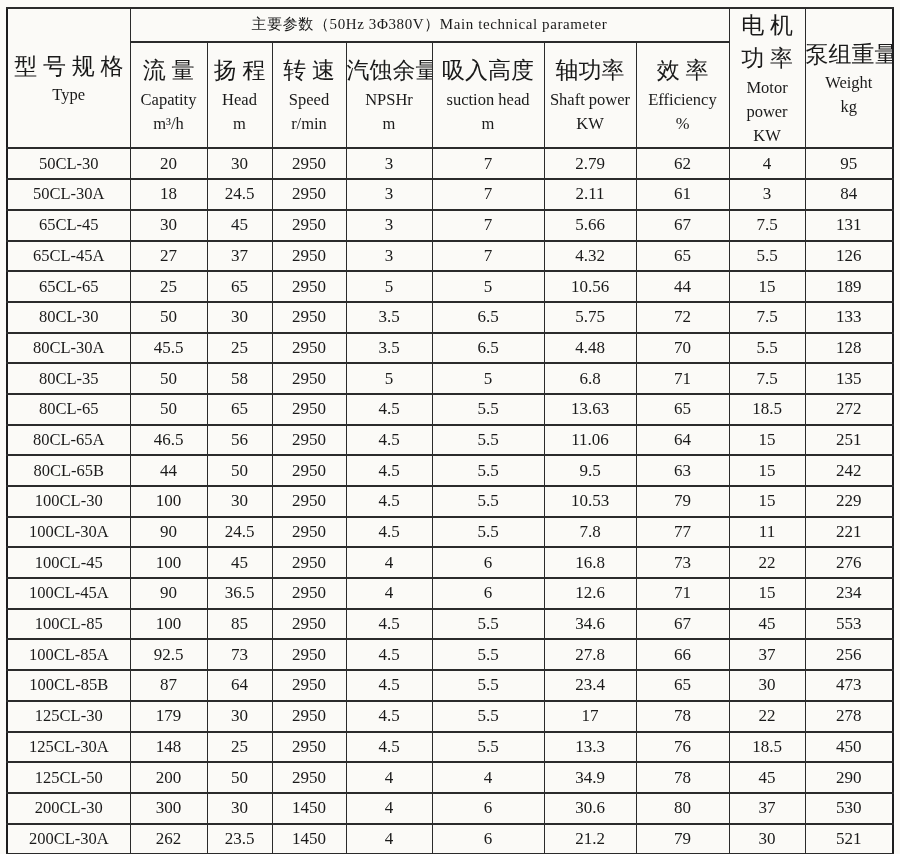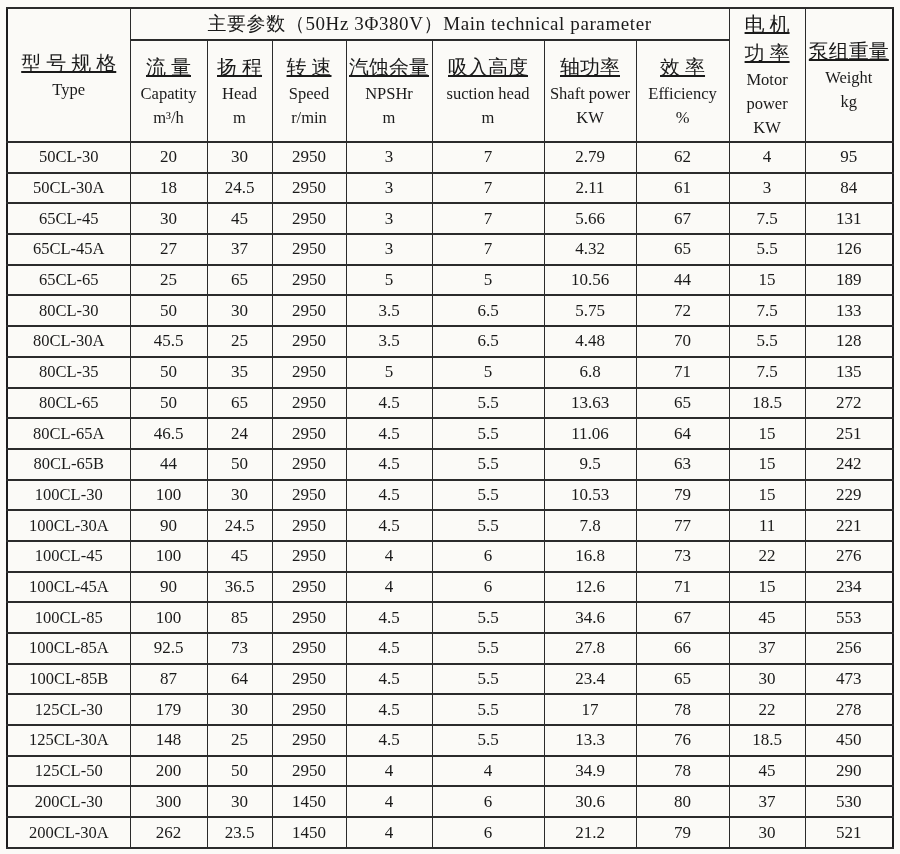--- a/index.html
+++ b/index.html
@@ -38,24 +38,24 @@
     font-weight: normal;
     white-space: nowrap;
     overflow: hidden;
   }
   table.spec {
     border: 2px solid #1c1c1c;
   }
   tr.title-row { height: 32px; }
   tr.subhead-row { height: 102px; }
   .table-title {
-    font-size: 19px;
+    font-size: 15px;
     letter-spacing: 0.6px;
   }
-  .zh { font-size: 20px; line-height: 1.45; text-decoration: underline; }
+  .zh { font-size: 23px; line-height: 1.45; }
   .en { font-size: 16.5px; line-height: 1.45; }
   .unit { font-size: 16.5px; line-height: 1.45; }
   tbody td {
     font-size: 17px;
   }
   tbody td.c-type { font-size: 16.5px; }
   .watermark {
     position: absolute;
     left: 376px;
     top: 828px;
@@ -224,21 +224,21 @@
           <td class="c-npshr">3.5</td>
           <td class="c-suction">6.5</td>
           <td class="c-shaft">4.48</td>
           <td class="c-eff">70</td>
           <td class="c-motor">5.5</td>
           <td class="c-weight">128</td>
         </tr>
         <tr>
           <td class="c-type">80CL-35</td>
           <td class="c-capacity">50</td>
-          <td class="c-head">35</td>
+          <td class="c-head">58</td>
           <td class="c-speed">2950</td>
           <td class="c-npshr">5</td>
           <td class="c-suction">5</td>
           <td class="c-shaft">6.8</td>
           <td class="c-eff">71</td>
           <td class="c-motor">7.5</td>
           <td class="c-weight">135</td>
         </tr>
         <tr>
           <td class="c-type">80CL-65</td>
@@ -248,21 +248,21 @@
           <td class="c-npshr">4.5</td>
           <td class="c-suction">5.5</td>
           <td class="c-shaft">13.63</td>
           <td class="c-eff">65</td>
           <td class="c-motor">18.5</td>
           <td class="c-weight">272</td>
         </tr>
         <tr>
           <td class="c-type">80CL-65A</td>
           <td class="c-capacity">46.5</td>
-          <td class="c-head">24</td>
+          <td class="c-head">56</td>
           <td class="c-speed">2950</td>
           <td class="c-npshr">4.5</td>
           <td class="c-suction">5.5</td>
           <td class="c-shaft">11.06</td>
           <td class="c-eff">64</td>
           <td class="c-motor">15</td>
           <td class="c-weight">251</td>
         </tr>
         <tr>
           <td class="c-type">80CL-65B</td>

